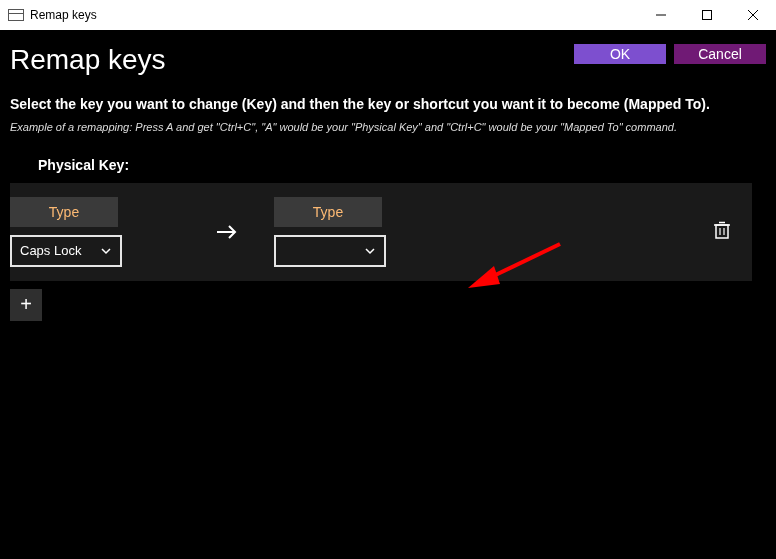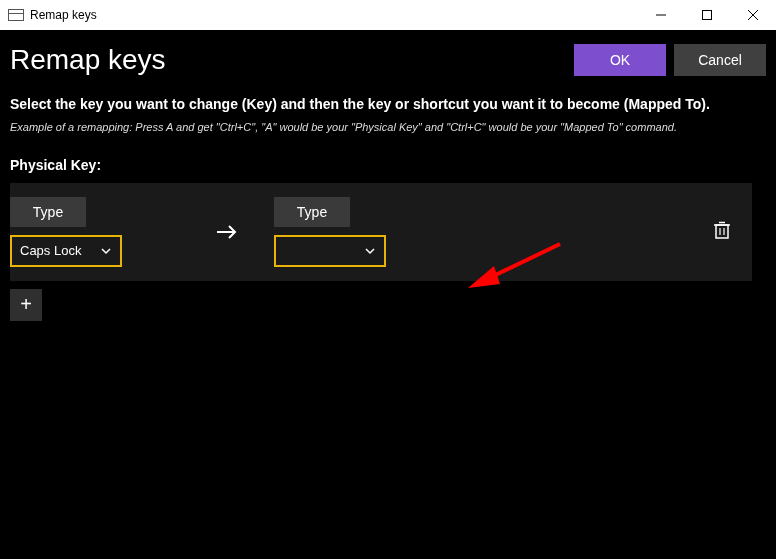--- a/index.html
+++ b/index.html
@@ -49,50 +49,50 @@
       display: flex;
       align-items: flex-start;
       padding: 14px 10px 0 10px;
     }
     .header h1 {
       font-weight: 400;
       font-size: 28px;
       flex: 1;
     }
     .btn {
-      height: 32px;
+      height: 20px;
       min-width: 92px;
       border: none;
       font-size: 14px;
       color: #fff;
       cursor: pointer;
       margin-left: 8px;
     }
     .btn-primary { background: #7d4fcf; }
-    .btn-secondary { background: #404040; }
+    .btn-secondary { background: #701a75; }
     .content { padding: 20px 24px 0 10px; }
     .desc {
       font-size: 14px;
       font-weight: 600;
       margin-bottom: 8px;
     }
     .example {
       font-size: 11px;
       font-style: italic;
       color: #ddd;
       line-height: 1.35;
     }
     .columns-head {
       display: flex;
       margin-top: 22px;
       font-size: 14px;
       font-weight: 600;
       padding: 0 0 10px 0;
     }
-    .col-phys { width: 272px; }
+    .col-phys { width: 272px; margin-left: 28px; }
     .col-mapped { flex: 1; }
     .row {
       background: #1a1a1a;
       display: flex;
       align-items: center;
       padding: 14px 10px 14px 0;
       position: relative;
     }
     .cell-phys {
       width: 334px;
@@ -115,31 +115,31 @@
       flex-direction: column;
       gap: 8px;
     }
     .cell-trash {
       width: 40px;
       display: flex;
       align-items: center;
       justify-content: center;
     }
     .type-btn {
-      width: 76px; height: 30px;
+      width: 108px; height: 30px;
       background: #3a3a3a;
       border: none;
-      color: #ffffff;
+      color: #fdba74;
       font-size: 14px;
       cursor: pointer;
     }
     .dropdown {
       width: 112px; height: 32px;
       background: transparent;
-      border: 2px solid #eab308;
+      border: 2px solid #e5e5e5;
       display: flex;
       align-items: center;
       justify-content: space-between;
       padding: 0 8px;
       font-size: 13px;
       cursor: pointer;
     }
     .dropdown .chev {
       width: 12px; height: 12px;
     }

